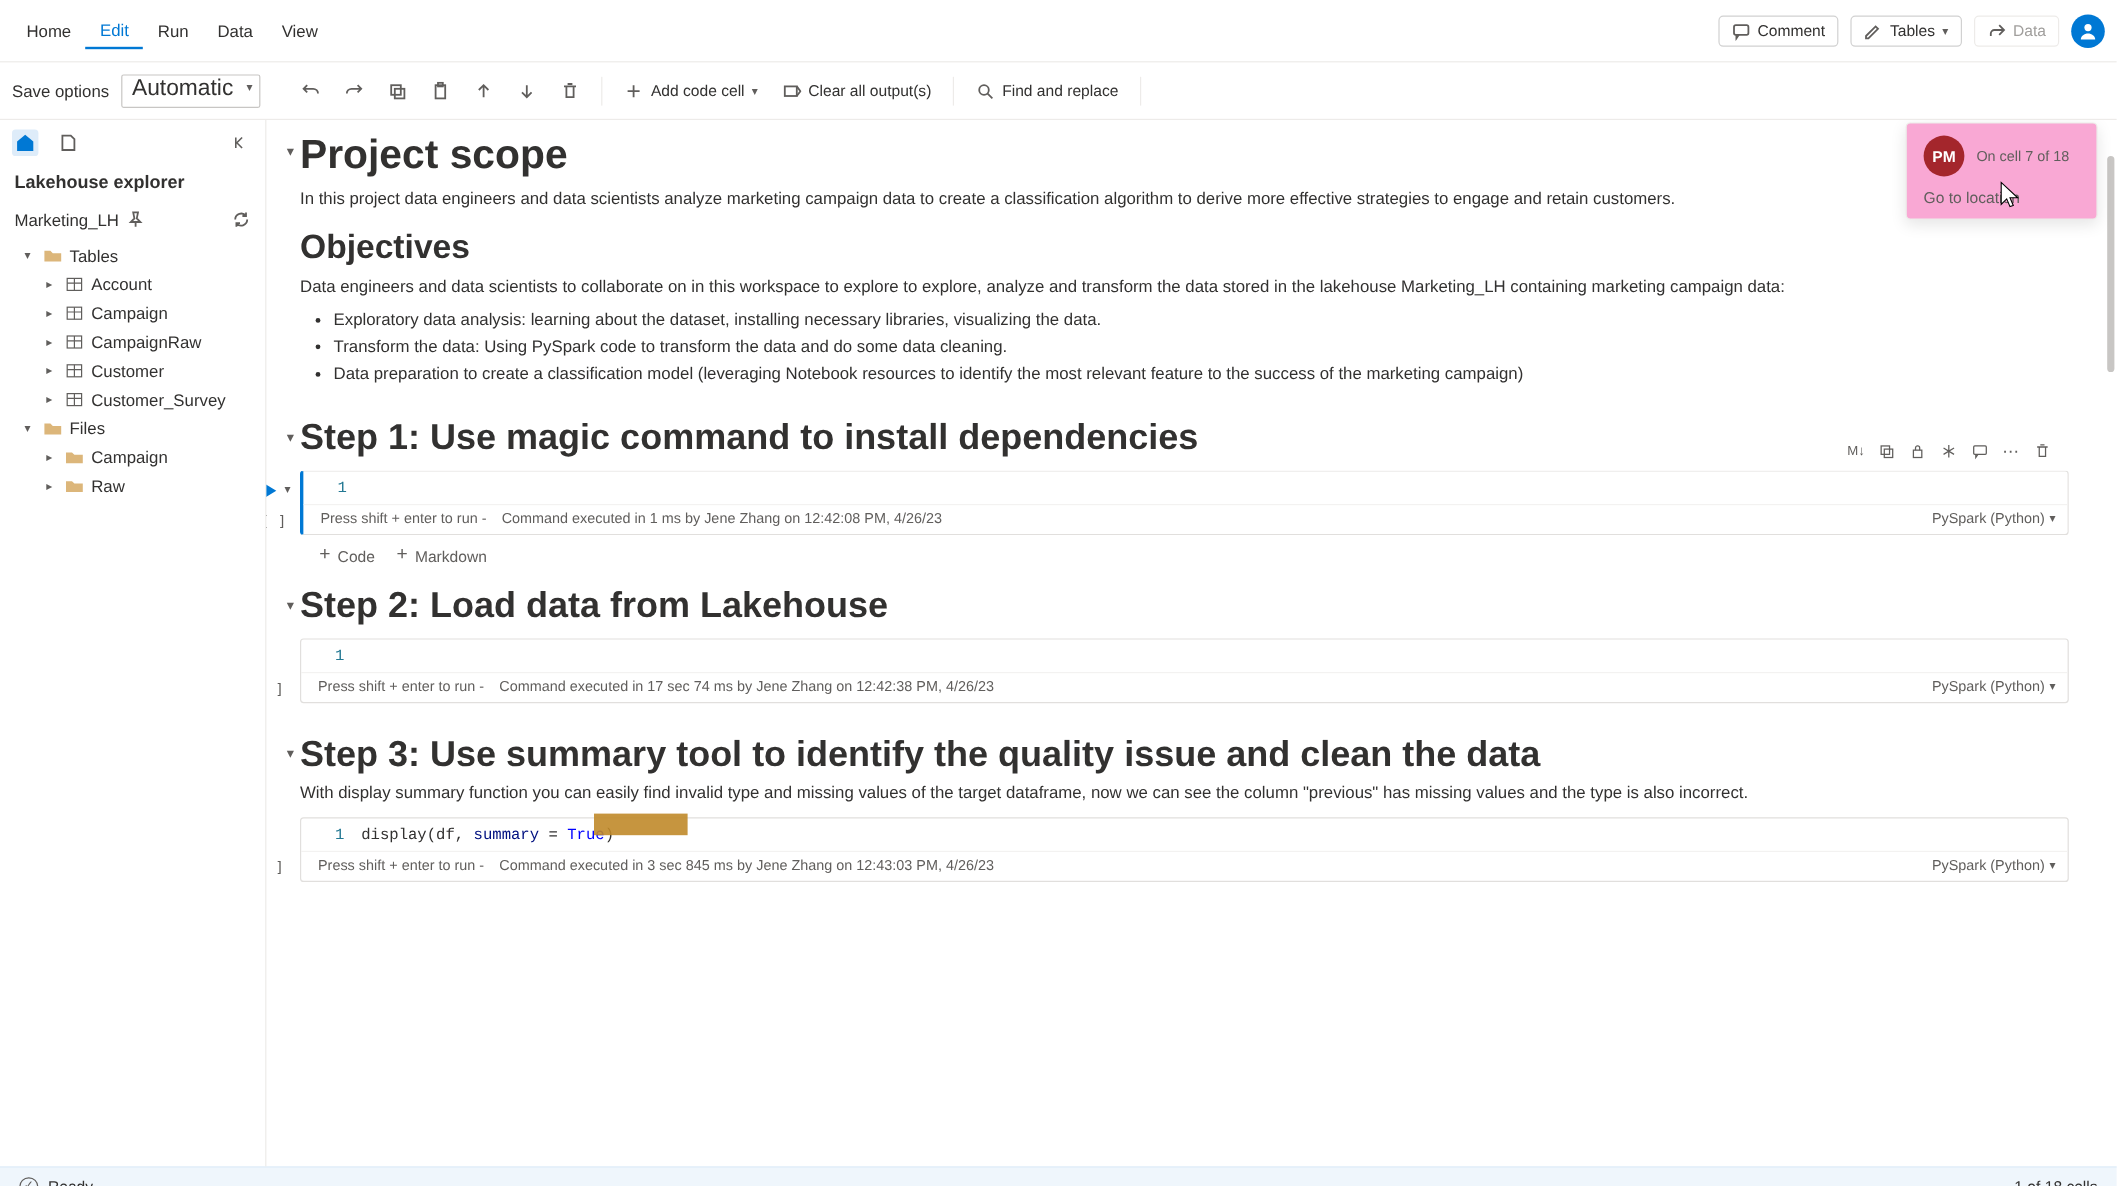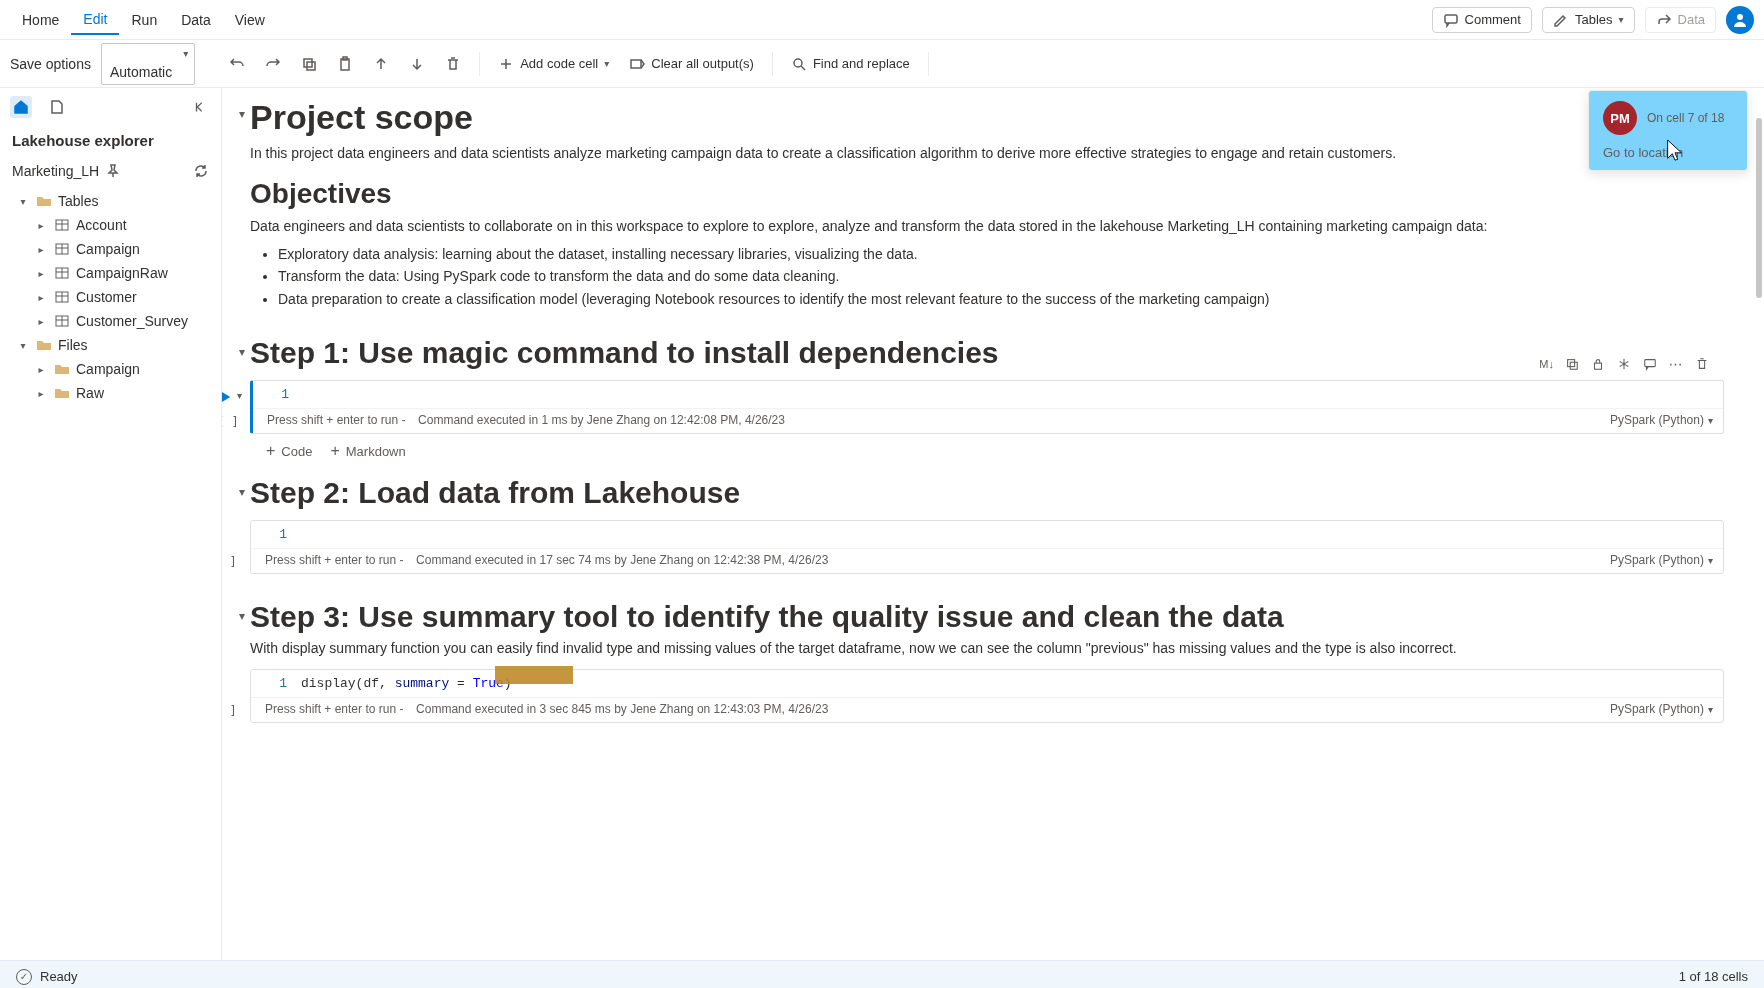--- a/index.html
+++ b/index.html
@@ -1,30 +1,30 @@
 <!DOCTYPE html>
 <html><head>
 <meta charset="utf-8">
 <style>
 * { margin: 0; padding: 0; box-sizing: border-box; }
 body { font-family: 'Segoe UI', -apple-system, sans-serif; font-size: 13px; color: #323130; background: #fff; overflow: hidden; }
 
 
-.menubar { display: flex; align-items: center; height: 40px; padding: 0 10px; border-bottom: 1px solid #edebe9; }
+.menubar { display: flex; align-items: center; height: 52px; padding: 0 10px; border-bottom: 1px solid #edebe9; }
 .menubar .menu-item { padding: 6px 12px; cursor: pointer; font-size: 14px; }
 .menubar .menu-item.active { color: #0078d4; border-bottom: 2px solid #0078d4; }
 .menubar-right { margin-left: auto; display: flex; align-items: center; gap: 10px; }
 .btn { display: flex; align-items: center; gap: 6px; padding: 4px 10px; border: 1px solid #d1d1d1; border-radius: 4px; background: #fff; cursor: pointer; font-size: 13px; }
 .btn.disabled { color: #a19f9d; border-color: #edebe9; }
 .avatar { width: 28px; height: 28px; border-radius: 50%; background: #c239b3; color:#fff; display:flex; align-items:center; justify-content:center; font-size: 12px; font-weight:600; }
 
 
 .toolbar { display: flex; align-items: center; height: 48px; padding: 0 10px; border-bottom: 1px solid #edebe9; gap: 4px; }
 .toolbar .save-label { padding: 0 6px 0 0; font-size: 14px; }
-.toolbar .select { border:1px solid #c8c6c4; border-radius:2px; padding:20px 22px 4px 8px; font-size:14px; position:relative; }
+.toolbar .select { border:1px solid #c8c6c4; border-radius:2px; padding:0 22px 4px 8px; font-size:19px; position:relative; }
 .toolbar .select::after { content:"▾"; position:absolute; right:6px; top:4px; font-size:10px; color:#605e5c; }
 .toolbar .tbtn { padding:6px 8px; display:flex; align-items:center; gap:6px; cursor:pointer; border-radius:2px; font-size:13px; }
 .toolbar .divider { width:1px; height:24px; background:#edebe9; margin:0 6px; }
 .icon { width:16px; height:16px; display:inline-flex; align-items:center; justify-content:center; }
 .icon svg { width:16px; height:16px; stroke:#605e5c; fill:none; stroke-width:1.5; }
 
 
 .main { display:flex; height: calc(100vh - 36px - 48px - 32px); position:relative; }
 
 
@@ -75,21 +75,21 @@
 .cell-footer .lang { margin-left:auto; display:flex; align-items:center; gap:4px; }
 
 .cell-toolbar { position:absolute; right:6px; top:-30px; display:flex; gap:6px; background:#fff; padding:4px 6px; border-radius:4px; align-items:center; }
 .cell-toolbar .ct-item { width:20px; height:20px; display:flex; align-items:center; justify-content:center; cursor:pointer; color:#605e5c; }
 .cell-toolbar .md-label { font-size:11px; color:#605e5c; padding:0 2px; }
 
 .add-cell-row { display:flex; gap:18px; padding:8px 0 6px 16px; }
 .add-cell-btn { display:flex; align-items:center; gap:6px; font-size:13px; color:#605e5c; cursor:pointer; }
 
 
-.presence { position:absolute; right:16px; top:2px; background:#7dd3fc; border:1px solid #edebe9; box-shadow:0 4px 12px rgba(0,0,0,0.1); border-radius:4px; padding:10px 14px; width:160px; z-index:20; }
+.presence { position:absolute; right:16px; top:2px; background:#f9a8d4; border:1px solid #edebe9; box-shadow:0 4px 12px rgba(0,0,0,0.1); border-radius:4px; padding:10px 14px; width:160px; z-index:20; }
 .presence .p-row { display:flex; align-items:center; gap:10px; }
 .presence .p-avatar { width:34px; height:34px; border-radius:50%; background:#a4262c; color:#fff; display:flex; align-items:center; justify-content:center; font-weight:600; font-size:13px; }
 .presence .p-status { font-size:12px; color:#605e5c; }
 .presence .p-link { margin-top:10px; font-size:13px; color:#605e5c; cursor:pointer; }
 
 
 .cursor { position:absolute; width:22px; height:26px; z-index:30; pointer-events:none; }
 .cursor svg { width:22px; height:26px; }
 
 

